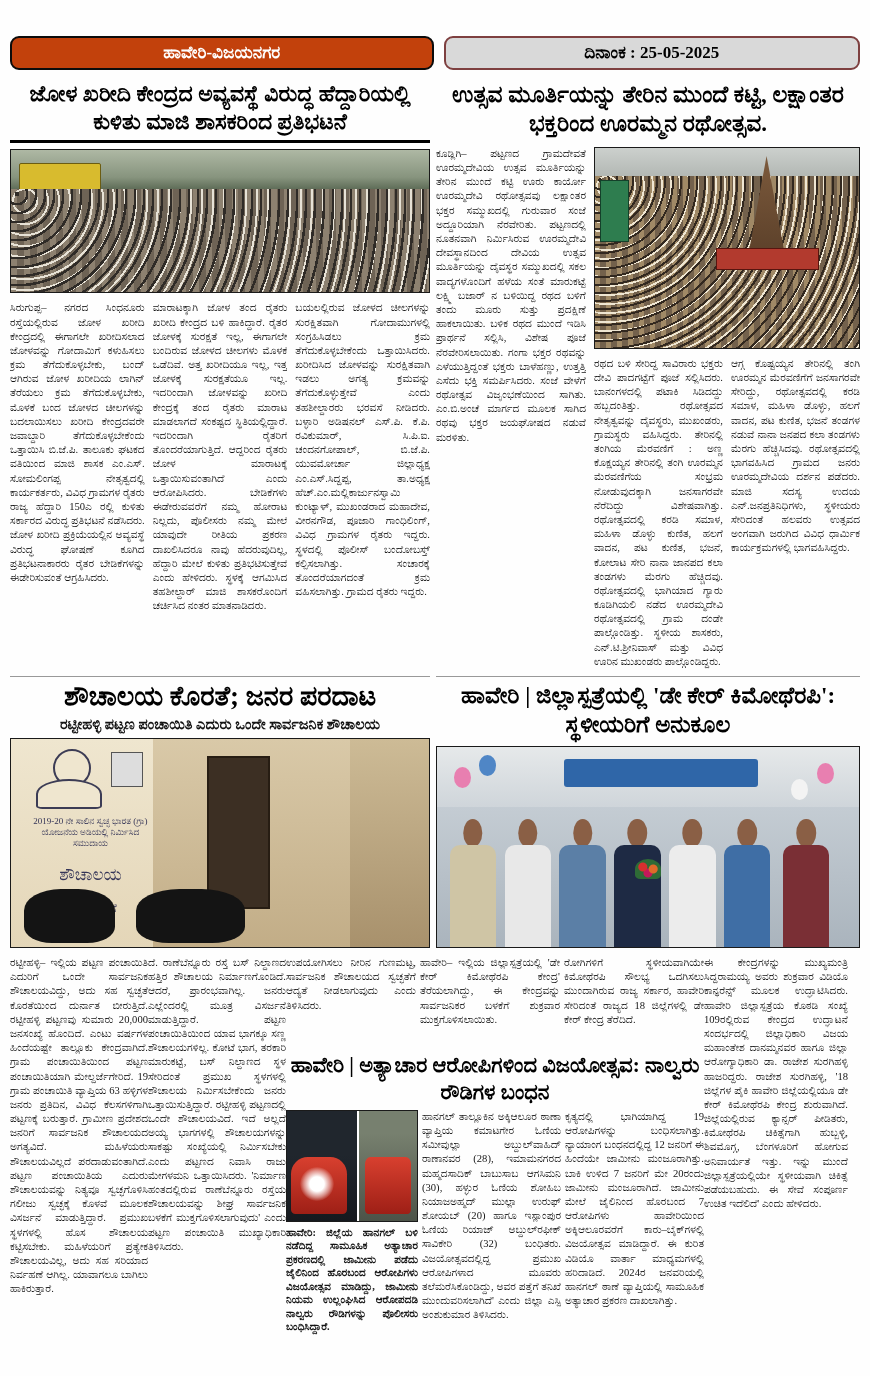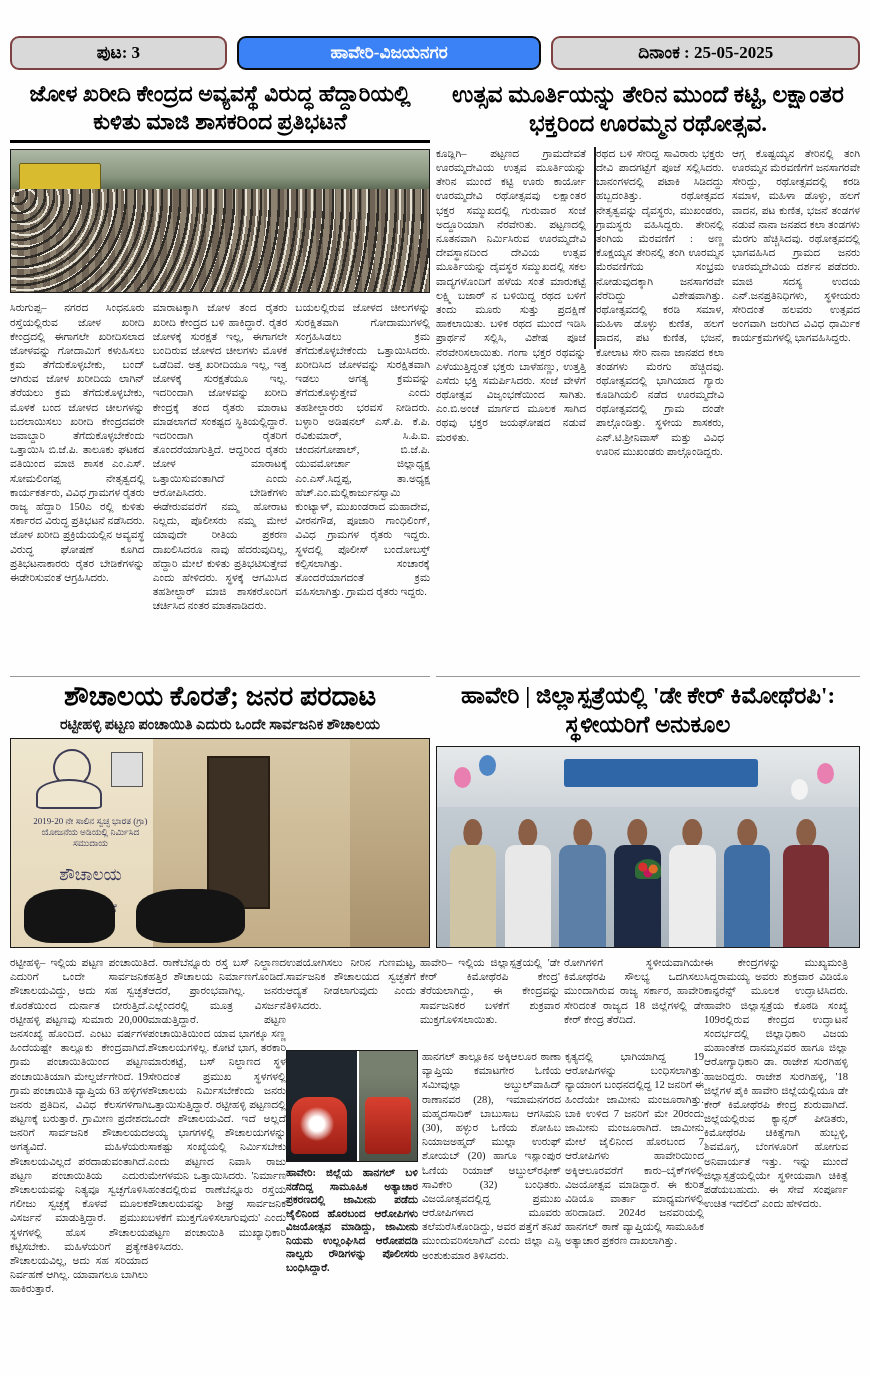--- a/index.html
+++ b/index.html
@@ -4,21 +4,21 @@
 <style>
   html,body{margin:0;padding:0;background:#e9e9e9;}
   .page{position:relative;width:870px;height:1376px;background:#fefefe;margin:0 auto;
         font-family:"Liberation Serif","DejaVu Serif",serif;color:#141414;overflow:hidden;
         box-sizing:border-box;padding:36px 10px 6px;}
   
   .hdr{display:flex;gap:10px;align-items:stretch;height:34px;margin-bottom:10px;}
   .hbox{display:flex;align-items:center;justify-content:center;font-weight:bold;
         font-size:17px;border-radius:9px;box-sizing:border-box;padding:0 14px;}
   .hbox.gray{background:#d9d9d9;border:2px solid #7e4040;color:#000;flex:1 1 auto;}
-  .hbox.black{background:#3b82f6;color:#fff;border:2px solid #0c0c0c;flex:1.1 1 auto;}
+  .hbox.black{background:#c2410c;color:#fff;border:2px solid #0c0c0c;flex:1.1 1 auto;}
   
   .row1{display:flex;gap:6px;height:590px;}
   .row2{display:flex;gap:6px;height:272px;margin-top:6px;}
   .row3{display:flex;height:416px;margin-top:8px;}
   .colL{width:420px;flex:none;display:flex;flex-direction:column;}
   .colR{width:424px;flex:none;display:flex;flex-direction:column;}
   .headline{font-weight:bold;text-align:center;line-height:1.28;color:#000;}
   .h-main{font-size:22px;}
   .h-big{font-size:27px;line-height:1.15;}
   .h-sub{font-size:14.5px;font-weight:bold;text-align:center;margin-top:4px;}
@@ -80,23 +80,20 @@
   .mid{width:418px;flex:none;display:flex;flex-direction:column;}
   .strip{display:flex;gap:4px;height:90px;flex:none;}
   .raperow{display:flex;gap:4px;flex:1;min-height:0;margin-top:4px;}
 </style>
 </head>
 <body>
 
 <div class="page">
 
   <div class="hdr">
-    <div class="hbox gray">
-      <span>ಪುಟ: 3</span>
-    </div>
     <div class="hbox black">
       <span>ಹಾವೇರಿ-ವಿಜಯನಗರ</span>
     </div>
     <div class="hbox gray">
       <span>ದಿನಾಂಕ : 25-05-2025</span>
     </div>
   </div>
 
   <div class="row1">
 
@@ -114,21 +111,21 @@
         <div>ಮಾರಾಟಕ್ಕಾಗಿ ಜೋಳ ತಂದ ರೈತರು ಖರೀದಿ ಕೇಂದ್ರದ ಬಳಿ ಹಾಕಿದ್ದಾರೆ. ರೈತರ ಜೋಳಕ್ಕೆ ಸುರಕ್ಷತೆ ಇಲ್ಲ, ಈಗಾಗಲೇ ಬಂದಿರುವ ಜೋಳದ ಚೀಲಗಳು ಮೊಳಕೆ ಒಡೆದಿವೆ. ಅತ್ತ ಖರೀದಿಯೂ ಇಲ್ಲ, ಇತ್ತ ಜೋಳಕ್ಕೆ ಸುರಕ್ಷತೆಯೂ ಇಲ್ಲ. ಇದರಿಂದಾಗಿ ಜೋಳವನ್ನು ಖರೀದಿ ಕೇಂದ್ರಕ್ಕೆ ತಂದ ರೈತರು ಮಾರಾಟ ಮಾಡಲಾಗದೆ ಸಂಕಷ್ಟದ ಸ್ಥಿತಿಯಲ್ಲಿದ್ದಾರೆ. ಇದರಿಂದಾಗಿ ರೈತರಿಗೆ ತೊಂದರೆಯಾಗುತ್ತಿದೆ. ಆದ್ದರಿಂದ ರೈತರು ಜೋಳ ಮಾರಾಟಕ್ಕೆ ಒತ್ತಾಯಿಸುವಂತಾಗಿದೆ ಎಂದು ಆರೋಪಿಸಿದರು. ಬೇಡಿಕೆಗಳು ಈಡೇರುವವರೆಗೆ ನಮ್ಮ ಹೋರಾಟ ನಿಲ್ಲದು, ಪೊಲೀಸರು ನಮ್ಮ ಮೇಲೆ ಯಾವುದೇ ರೀತಿಯ ಪ್ರಕರಣ ದಾಖಲಿಸಿದರೂ ನಾವು ಹೆದರುವುದಿಲ್ಲ, ಹೆದ್ದಾರಿ ಮೇಲೆ ಕುಳಿತು ಪ್ರತಿಭಟಿಸುತ್ತೇವೆ ಎಂದು ಹೇಳಿದರು. ಸ್ಥಳಕ್ಕೆ ಆಗಮಿಸಿದ ತಹಶೀಲ್ದಾರ್ ಮಾಜಿ ಶಾಸಕರೊಂದಿಗೆ ಚರ್ಚಿಸಿದ ನಂತರ ಮಾತನಾಡಿದರು.</div>
         <div>ಬಯಲಲ್ಲಿರುವ ಜೋಳದ ಚೀಲಗಳನ್ನು ಸುರಕ್ಷಿತವಾಗಿ ಗೋದಾಮುಗಳಲ್ಲಿ ಸಂಗ್ರಹಿಸಿಡಲು ಕ್ರಮ ತೆಗೆದುಕೊಳ್ಳಬೇಕೆಂದು ಒತ್ತಾಯಿಸಿದರು. ಖರೀದಿಸಿದ ಜೋಳವನ್ನು ಸುರಕ್ಷಿತವಾಗಿ ಇಡಲು ಅಗತ್ಯ ಕ್ರಮವನ್ನು ತೆಗೆದುಕೊಳ್ಳುತ್ತೇವೆ ಎಂದು ತಹಶೀಲ್ದಾರರು ಭರವಸೆ ನೀಡಿದರು. ಬಳ್ಳಾರಿ ಅಡಿಷನಲ್ ಎಸ್.ಪಿ. ಕೆ.ಪಿ. ರವಿಕುಮಾರ್, ಸಿ.ಪಿ.ಐ. ಚಂದನಗೋಪಾಲ್, ಬಿ.ಜೆ.ಪಿ. ಯುವಮೋರ್ಚಾ ಜಿಲ್ಲಾಧ್ಯಕ್ಷ ಎಂ.ಎಸ್.ಸಿದ್ದಪ್ಪ, ತಾ.ಅಧ್ಯಕ್ಷ ಹೆಚ್.ಎಂ.ಮಲ್ಲಿಕಾರ್ಜುನಸ್ವಾಮಿ ಕುಂಟ್ಯಾಳ್, ಮುಖಂಡರಾದ ಮಹಾದೇವ, ವೀರನಗೌಡ, ಪೂಜಾರಿ ಗಾಂಧಿಲಿಂಗ್, ವಿವಿಧ ಗ್ರಾಮಗಳ ರೈತರು ಇದ್ದರು. ಸ್ಥಳದಲ್ಲಿ ಪೊಲೀಸ್ ಬಂದೋಬಸ್ತ್ ಕಲ್ಪಿಸಲಾಗಿತ್ತು. ಸಂಚಾರಕ್ಕೆ ತೊಂದರೆಯಾಗದಂತೆ ಕ್ರಮ ವಹಿಸಲಾಗಿತ್ತು. ಗ್ರಾಮದ ರೈತರು ಇದ್ದರು.</div>
       </div>
     </div>
 
     <div class="colR">
       <div class="headline" style="font-size:23px;">ಉತ್ಸವ ಮೂರ್ತಿಯನ್ನು ತೇರಿನ ಮುಂದೆ ಕಟ್ಟಿ, ಲಕ್ಷಾಂತರ ಭಕ್ತರಿಂದ ಊರಮ್ಮನ ರಥೋತ್ಸವ.</div>
       <div class="gap8"></div>
       <div style="display:flex;gap:8px;flex:1;min-height:0;">
         <div class="bodytxt" style="width:150px;flex:none;overflow:hidden;">ಕೂಡ್ಲಿಗಿ– ಪಟ್ಟಣದ ಗ್ರಾಮದೇವತೆ ಊರಮ್ಮದೇವಿಯ ಉತ್ಸವ ಮೂರ್ತಿಯನ್ನು ತೇರಿನ ಮುಂದೆ ಕಟ್ಟಿ ಊರು ಕಾರ್ಯೋ ಊರಮ್ಮದೇವಿ ರಥೋತ್ಸವವು ಲಕ್ಷಾಂತರ ಭಕ್ತರ ಸಮ್ಮುಖದಲ್ಲಿ ಗುರುವಾರ ಸಂಜೆ ಅದ್ದೂರಿಯಾಗಿ ನೆರವೇರಿತು. ಪಟ್ಟಣದಲ್ಲಿ ನೂತನವಾಗಿ ನಿರ್ಮಿಸಿರುವ ಊರಮ್ಮದೇವಿ ದೇವಸ್ಥಾನದಿಂದ ದೇವಿಯ ಉತ್ಸವ ಮೂರ್ತಿಯನ್ನು ದೈವಸ್ಥರ ಸಮ್ಮುಖದಲ್ಲಿ ಸಕಲ ವಾದ್ಯಗಳೊಂದಿಗೆ ಹಳೆಯ ಸಂತೆ ಮಾರುಕಟ್ಟೆ ಲಕ್ಷ್ಮಿ ಬಜಾರ್ ನ ಬಳಿಯಿದ್ದ ರಥದ ಬಳಿಗೆ ತಂದು ಮೂರು ಸುತ್ತು ಪ್ರದಕ್ಷಿಣೆ ಹಾಕಲಾಯಿತು. ಬಳಿಕ ರಥದ ಮುಂದೆ ಇಡಿಸಿ ಪ್ರಾರ್ಥನೆ ಸಲ್ಲಿಸಿ, ವಿಶೇಷ ಪೂಜೆ ನೆರವೇರಿಸಲಾಯಿತು. ಗಂಗಾ ಭಕ್ತರ ರಥವನ್ನು ಎಳೆಯುತ್ತಿದ್ದಂತೆ ಭಕ್ತರು ಬಾಳೆಹಣ್ಣು, ಉತ್ತತ್ತಿ ಎಸೆದು ಭಕ್ತಿ ಸಮರ್ಪಿಸಿದರು. ಸಂಜೆ ವೇಳೆಗೆ ರಥೋತ್ಸವ ವಿಜೃಂಭಣೆಯಿಂದ ಸಾಗಿತು. ಎಂ.ಬಿ.ಅಂಚೆ ಮಾರ್ಗದ ಮೂಲಕ ಸಾಗಿದ ರಥವು ಭಕ್ತರ ಜಯಘೋಷದ ನಡುವೆ ಮರಳಿತು.</div>
-        <div style="flex:1;display:flex;flex-direction:row;min-width:0;">
+        <div style="flex:1;display:flex;flex-direction:column;min-width:0;">
           <div class="photo" style="height:200px;">
             <div class="sky" style="height:14%;background:linear-gradient(180deg,#ccd0cd,#b3b8b4);"></div>
             <div class="crowd warm" style="height:86%;"></div>
             <div class="chariot"></div>
             <div class="chariot-band"></div>
             <div class="banner-green"></div>
           </div>
           <div class="gap8"></div>
           <div class="cols bodytxt">
             <div><span>ರಥದ ಬಳಿ ಸೇರಿದ್ದ ಸಾವಿರಾರು ಭಕ್ತರು ದೇವಿ ಪಾದಗಟ್ಟೆಗೆ ಪೂಜೆ ಸಲ್ಲಿಸಿದರು. ಬಾನಂಗಳದಲ್ಲಿ ಪಟಾಕಿ ಸಿಡಿದದ್ದು ಹಬ್ಬದಂತಿತ್ತು. ರಥೋತ್ಸವದ ನೇತೃತ್ವವನ್ನು ದೈವಸ್ಥರು, ಮುಖಂಡರು, ಗ್ರಾಮಸ್ಥರು ವಹಿಸಿದ್ದರು. ತೇರಿನಲ್ಲಿ ತಂಗಿಯ ಮೆರವಣಿಗೆ :</span> <span>ಅಣ್ಣ ಕೊಕ್ಷಯ್ಯನ ತೇರಿನಲ್ಲಿ ತಂಗಿ ಊರಮ್ಮನ ಮೆರವಣಿಗೆಯ ಸಂಭ್ರಮ ನೋಡುವುದಕ್ಕಾಗಿ ಜನಸಾಗರವೇ ನೆರೆದಿದ್ದು ವಿಶೇಷವಾಗಿತ್ತು. ರಥೋತ್ಸವದಲ್ಲಿ ಕರಡಿ ಸಮಾಳ, ಮಹಿಳಾ ಡೊಳ್ಳು ಕುಣಿತ, ಹಲಗೆ ವಾದನ, ಪಟ ಕುಣಿತ, ಭಜನೆ, ಕೋಲಾಟ ಸೇರಿ ನಾನಾ ಜಾನಪದ ಕಲಾ ತಂಡಗಳು ಮೆರಗು ಹೆಚ್ಚಿದವು. ರಥೋತ್ಸವದಲ್ಲಿ ಭಾಗಿಯಾದ ಗ್ಯಾರು ಕೂಡಿಗಿಯಲಿ ನಡೆದ ಊರಮ್ಮದೇವಿ ರಥೋತ್ಸವದಲ್ಲಿ ಗ್ರಾಮ ದಂಡೇ ಪಾಲ್ಗೊಂಡಿತ್ತು. ಸ್ಥಳೀಯ ಶಾಸಕರು, ಎನ್.ಟಿ.ಶ್ರೀನಿವಾಸ್ ಮತ್ತು ವಿವಿಧ ಊರಿನ ಮುಖಂಡರು ಪಾಲ್ಗೊಂಡಿದ್ದರು.</span></div>
@@ -207,20 +204,21 @@
 
     <div class="bodytxt" style="width:138px;flex:none;">ರಟ್ಟೀಹಳ್ಳಿ– ಇಲ್ಲಿಯ ಪಟ್ಟಣ ಪಂಚಾಯಿತಿ ಎದುರಿಗೆ ಒಂದೇ ಸಾರ್ವಜನಿಕ ಶೌಚಾಲಯವಿದ್ದು, ಅದು ಸಹ ಸ್ವಚ್ಛತೆ ಕೊರತೆಯಿಂದ ದುರ್ನಾತ ಬೀರುತ್ತಿದೆ. ರಟ್ಟೀಹಳ್ಳಿ ಪಟ್ಟಣವು ಸುಮಾರು 20,000 ಜನಸಂಖ್ಯೆ ಹೊಂದಿದೆ. ಎಂಟು ವರ್ಷಗಳ ಹಿಂದೆಯಷ್ಟೇ ತಾಲ್ಲೂಕು ಕೇಂದ್ರವಾಗಿದೆ. ಗ್ರಾಮ ಪಂಚಾಯಿತಿಯಿಂದ ಪಟ್ಟಣ ಪಂಚಾಯಿತಿಯಾಗಿ ಮೇಲ್ದರ್ಜೆಗೇರಿದೆ. 19 ಗ್ರಾಮ ಪಂಚಾಯಿತಿ ವ್ಯಾಪ್ತಿಯ 63 ಹಳ್ಳಿಗಳ ಜನರು ಪ್ರತಿದಿನ, ವಿವಿಧ ಕೆಲಸಗಳಿಗಾಗಿ ಪಟ್ಟಣಕ್ಕೆ ಬರುತ್ತಾರೆ. ಗ್ರಾಮೀಣ ಪ್ರದೇಶದ ಜನರಿಗೆ ಸಾರ್ವಜನಿಕ ಶೌಚಾಲಯದ ಅಗತ್ಯವಿದೆ. ಮಹಿಳೆಯರು ಶೌಚಾಲಯವಿಲ್ಲದೆ ಪರದಾಡುವಂತಾಗಿದೆ. ಪಟ್ಟಣ ಪಂಚಾಯಿತಿಯ ಎದುರು ಶೌಚಾಲಯವನ್ನು ನಿತ್ಯವೂ ಸ್ವಚ್ಛಗೊಳಿಸಿ ಗಲೀಜು ಸ್ವಚ್ಛಕ್ಕೆ ಕೊಳವೆ ಮೂಲಕ ವಿಸರ್ಜನೆ ಮಾಡುತ್ತಿದ್ದಾರೆ. ಪ್ರಮುಖ ಸ್ಥಳಗಳಲ್ಲಿ ಹೊಸ ಶೌಚಾಲಯ ಕಟ್ಟಿಸಬೇಕು. ಮಹಿಳೆಯರಿಗೆ ಪ್ರತ್ಯೇಕ ಶೌಚಾಲಯವಿಲ್ಲ, ಅದು ಸಹ ಸರಿಯಾದ ನಿರ್ವಹಣೆ ಆಗಿಲ್ಲ. ಯಾವಾಗಲೂ ಬಾಗಿಲು ಹಾಕಿರುತ್ತಾರೆ.</div>
     <div class="bodytxt" style="width:138px;flex:none;">ದೆ. ರಾಣೆಬೆನ್ನೂರು ರಸ್ತೆ ಬಸ್ ನಿಲ್ದಾಣದ ಹತ್ತಿರ ಶೌಚಾಲಯ ನಿರ್ಮಾಣಗೊಂಡಿದೆ. ಆದರೆ, ಪ್ರಾರಂಭವಾಗಿಲ್ಲ. ಜನರು ಎಲ್ಲೆಂದರಲ್ಲಿ ಮೂತ್ರ ವಿಸರ್ಜನೆ ಮಾಡುತ್ತಿದ್ದಾರೆ. ಪಟ್ಟಣ ಪಂಚಾಯಿತಿಯಿಂದ ಯಾವ ಭಾಗಕ್ಕೂ ಸಣ್ಣ ಶೌಚಾಲಯಗಳಿಲ್ಲ. ಕೋಟೆ ಭಾಗ, ತರಕಾರಿ ಮಾರುಕಟ್ಟೆ, ಬಸ್ ನಿಲ್ದಾಣದ ಸ್ಥಳ ಸೇರಿದಂತೆ ಪ್ರಮುಖ ಸ್ಥಳಗಳಲ್ಲಿ ಶೌಚಾಲಯ ನಿರ್ಮಿಸಬೇಕೆಂದು ಜನರು ಒತ್ತಾಯಿಸುತ್ತಿದ್ದಾರೆ. ರಟ್ಟೀಹಳ್ಳಿ ಪಟ್ಟಣದಲ್ಲಿ ಒಂದೇ ಶೌಚಾಲಯವಿದೆ. ಇದೆ ಅಲ್ಲದೆ ಅಯ್ಯ ಭಾಗಗಳಲ್ಲಿ ಶೌಚಾಲಯಗಳನ್ನು ಸಾಕಷ್ಟು ಸಂಖ್ಯೆಯಲ್ಲಿ ನಿರ್ಮಿಸಬೇಕು ಎಂದು ಪಟ್ಟಣದ ನಿವಾಸಿ ರಾಜು ಮೇಗಳಮನಿ ಒತ್ತಾಯಿಸಿದರು. 'ನಿರ್ಮಾಣ ಹಂತದಲ್ಲಿರುವ ರಾಣೆಬೆನ್ನೂರು ರಸ್ತೆಯ ಶೌಚಾಲಯವನ್ನು ಶೀಘ್ರ ಸಾರ್ವಜನಿಕ ಬಳಕೆಗೆ ಮುಕ್ತಗೊಳಿಸಲಾಗುವುದು' ಎಂದು ಪಟ್ಟಣ ಪಂಚಾಯಿತಿ ಮುಖ್ಯಾಧಿಕಾರಿ ತಿಳಿಸಿದರು.</div>
 
     <div class="mid">
       <div class="strip bodytxt">
         <div style="width:130px;flex:none;overflow:hidden;">ಉಪಯೋಗಿಸಲು ನೀರಿನ ಗುಣಮಟ್ಟ, ಸಾರ್ವಜನಿಕ ಶೌಚಾಲಯದ ಸ್ವಚ್ಛತೆಗೆ ಆದ್ಯತೆ ನೀಡಲಾಗುವುದು ಎಂದು ತಿಳಿಸಿದರು.</div>
         <div style="flex:1;overflow:hidden;">ಹಾವೇರಿ– ಇಲ್ಲಿಯ ಜಿಲ್ಲಾಸ್ಪತ್ರೆಯಲ್ಲಿ 'ಡೇ ಕೇರ್ ಕಿಮೋಥೆರಪಿ ಕೇಂದ್ರ' ತೆರೆಯಲಾಗಿದ್ದು, ಈ ಕೇಂದ್ರವನ್ನು ಸಾರ್ವಜನಿಕರ ಬಳಕೆಗೆ ಶುಕ್ರವಾರ ಮುಕ್ತಗೊಳಿಸಲಾಯಿತು.</div>
         <div style="flex:1;overflow:hidden;">ರೋಗಿಗಳಿಗೆ ಸ್ಥಳೀಯವಾಗಿಯೇ ಕಿಮೋಥೆರಪಿ ಸೌಲಭ್ಯ ಒದಗಿಸಲು ಮುಂದಾಗಿರುವ ರಾಜ್ಯ ಸರ್ಕಾರ, ಹಾವೇರಿ ಸೇರಿದಂತೆ ರಾಜ್ಯದ 18 ಜಿಲ್ಲೆಗಳಲ್ಲಿ ಡೇ ಕೇರ್ ಕೇಂದ್ರ ತೆರೆದಿದೆ.</div>
       </div>
+      <div class="headline" style="font-size:21px;margin-top:6px;">ಹಾವೇರಿ | ಅತ್ಯಾಚಾರ ಆರೋಪಿಗಳಿಂದ ವಿಜಯೋತ್ಸವ: ನಾಲ್ವರು ರೌಡಿಗಳ ಬಂಧನ</div>
       <div class="raperow">
         <div style="width:132px;flex:none;display:flex;flex-direction:column;min-height:0;">
           <div class="photo" style="height:110px;">
             <div class="carpanel cp-l">
               <div class="manup"></div>
               <div class="car-red"></div>
               <div class="glare"></div>
             </div>
             <div class="carpanel cp-r">
               <div class="car-red" style="left:10%;width:76%;border-radius:12% 12% 8% 8%;"></div>

